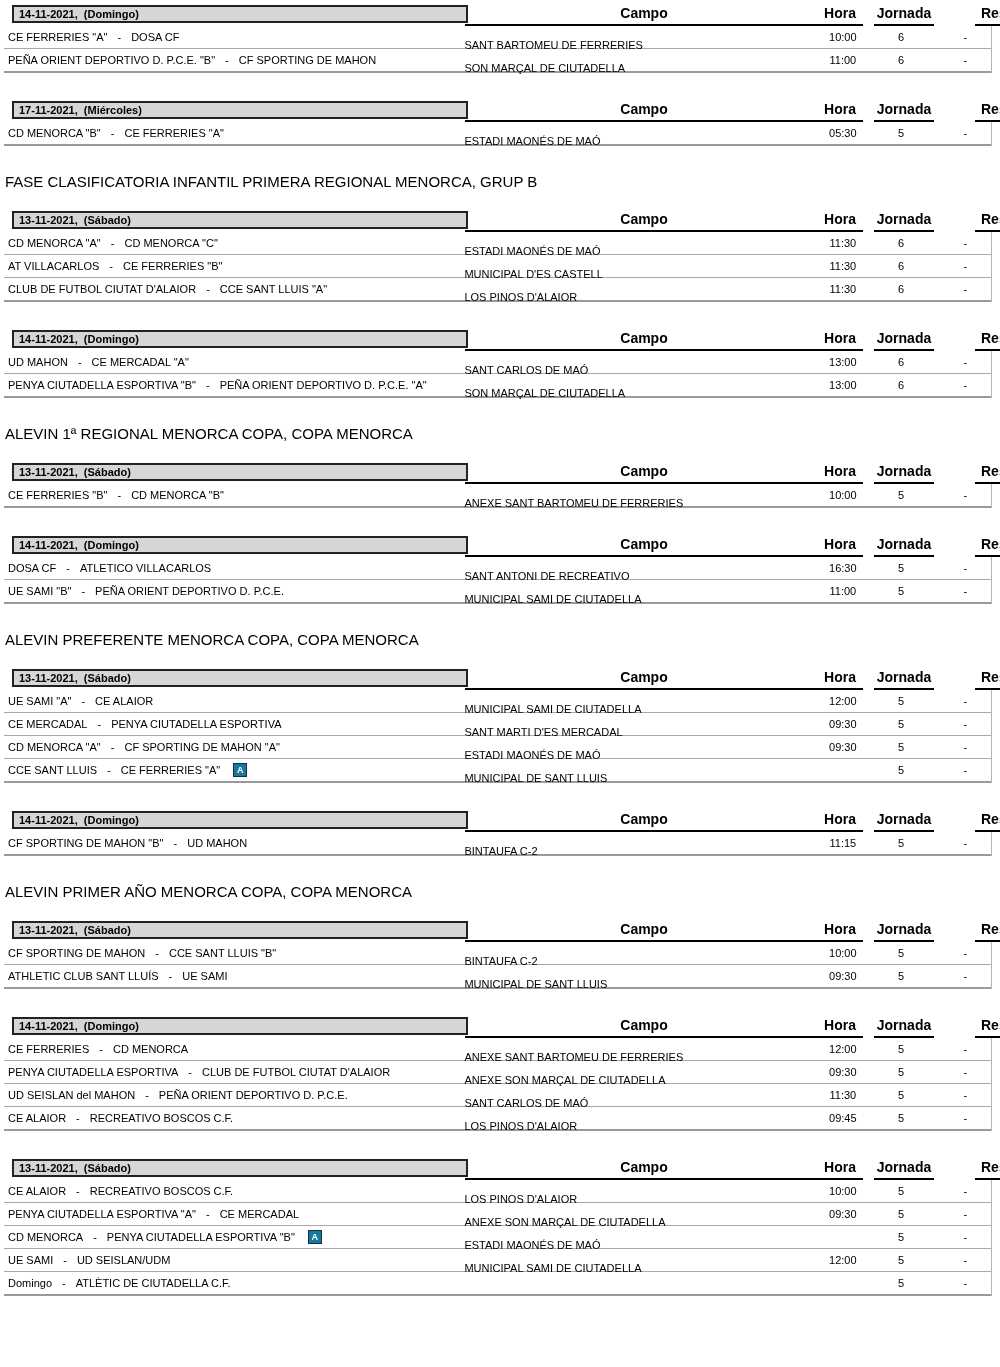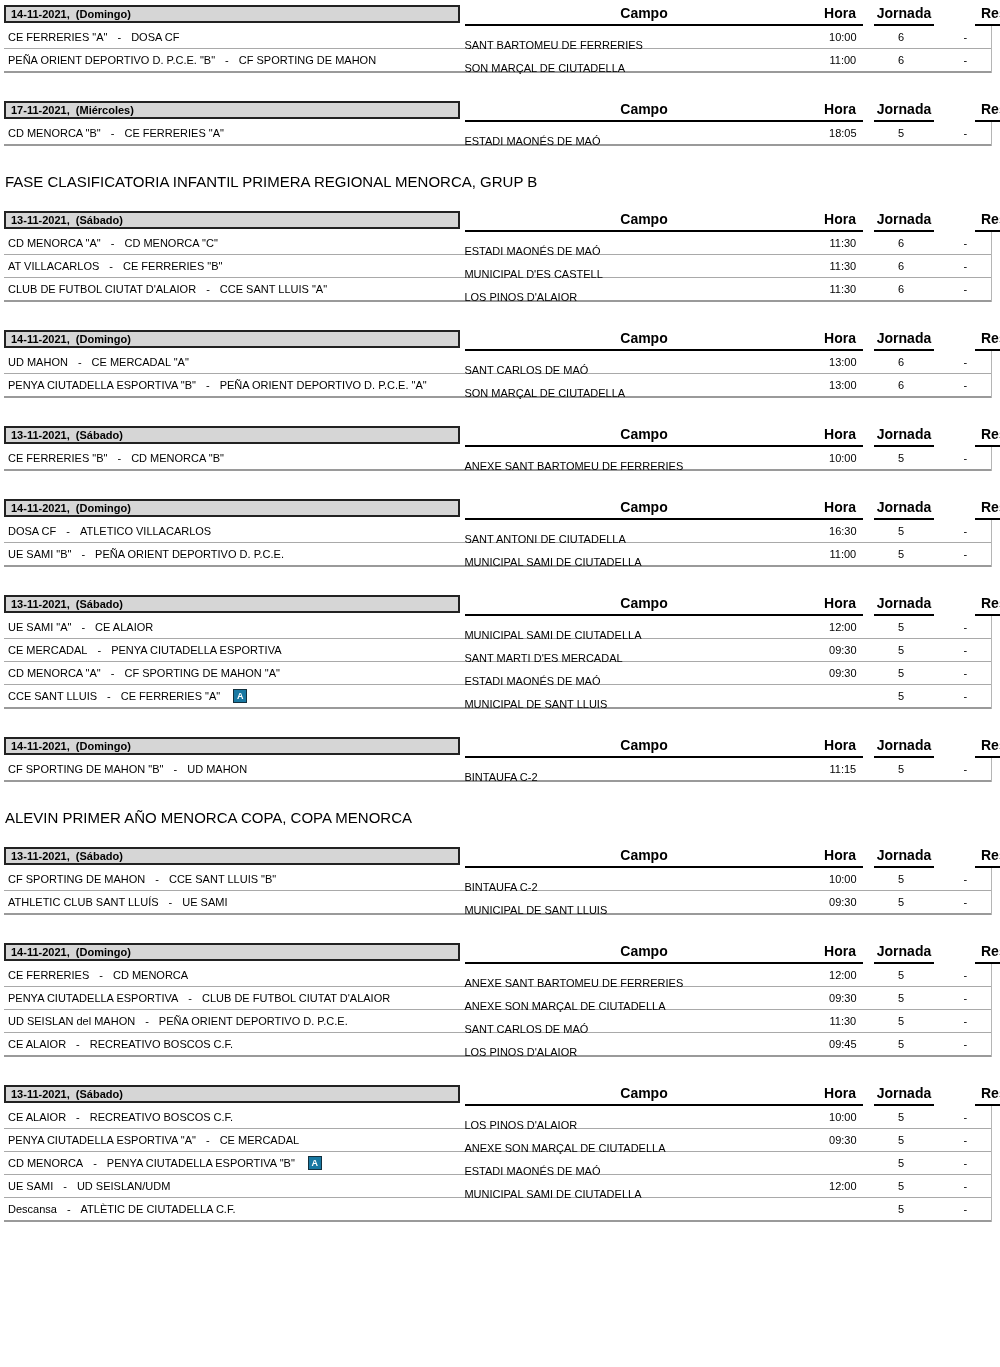--- a/index.html
+++ b/index.html
@@ -16,21 +16,21 @@
     font-weight: normal;
     line-height: 15px;
     margin: 0 0 22px 1px;
     white-space: nowrap;
   }
 
   .group { margin-bottom: 28px; }
 
   .group-header { position: relative; height: 21px; }
   .date-box {
-    position: absolute; left: 0; top: 0;
+    position: absolute; left: 8px; top: 0;
     box-sizing: border-box;
     width: 456px; height: 18px;
     border: 2px solid var(--date-box-border, #222);
     background: var(--date-box-bg, #d6d6d6);
     font-size: 11px; font-weight: bold;
     line-height: 14px;
     padding: 0 5px;
     white-space: pre;
   }
   .hcol {
@@ -129,21 +129,21 @@
     </div>
     <div class="rows">
         <div class="row">
     <div class="c-teams">
       <span>CD MENORCA "B"</span>
       <span class="sep">-</span>
       <span>CE FERRERIES "A"</span>
 
     </div>
     <div class="c-campo">ESTADI MAONÉS DE MAÓ</div>
-    <div class="c-hora">18:05</div>
+    <div class="c-hora">05:30</div>
     <div class="c-jornada">5</div>
     <div class="c-resul">-</div>
   </div>
       </div>
   </div>
     <div class="section-title">FASE CLASIFICATORIA INFANTIL PRIMERA REGIONAL MENORCA, GRUP B</div>
     <div class="group">
     <div class="group-header">
       <div class="date-box">13-11-2021,  (Sábado)</div>
       <div class="hcol h-campo">Campo</div>
@@ -218,20 +218,21 @@
       <span>PEÑA ORIENT DEPORTIVO D. P.C.E. "A"</span>
 
     </div>
     <div class="c-campo">SON MARÇAL DE CIUTADELLA</div>
     <div class="c-hora">13:00</div>
     <div class="c-jornada">6</div>
     <div class="c-resul">-</div>
   </div>
       </div>
   </div>
+    <div class="section-title">ALEVIN 1ª REGIONAL MENORCA COPA, COPA MENORCA</div>
     <div class="group">
     <div class="group-header">
       <div class="date-box">13-11-2021,  (Sábado)</div>
       <div class="hcol h-campo">Campo</div>
       <div class="hcol h-hora">Hora</div>
       <div class="hcol h-jornada">Jornada</div>
       <div class="hcol h-resul">Resul.</div>
     </div>
     <div class="rows">
         <div class="row">
@@ -257,39 +258,40 @@
       <div class="hcol h-resul">Resul.</div>
     </div>
     <div class="rows">
         <div class="row">
     <div class="c-teams">
       <span>DOSA CF</span>
       <span class="sep">-</span>
       <span>ATLETICO VILLACARLOS</span>
 
     </div>
-    <div class="c-campo">SANT ANTONI DE CIUTADELLA</div>
+    <div class="c-campo">SANT ANTONI DE RECREATIVO</div>
     <div class="c-hora">16:30</div>
     <div class="c-jornada">5</div>
     <div class="c-resul">-</div>
   </div>
         <div class="row">
     <div class="c-teams">
       <span>UE SAMI "B"</span>
       <span class="sep">-</span>
       <span>PEÑA ORIENT DEPORTIVO D. P.C.E.</span>
 
     </div>
     <div class="c-campo">MUNICIPAL SAMI DE CIUTADELLA</div>
     <div class="c-hora">11:00</div>
     <div class="c-jornada">5</div>
     <div class="c-resul">-</div>
   </div>
       </div>
   </div>
+    <div class="section-title">ALEVIN PREFERENTE MENORCA COPA, COPA MENORCA</div>
     <div class="group">
     <div class="group-header">
       <div class="date-box">13-11-2021,  (Sábado)</div>
       <div class="hcol h-campo">Campo</div>
       <div class="hcol h-hora">Hora</div>
       <div class="hcol h-jornada">Jornada</div>
       <div class="hcol h-resul">Resul.</div>
     </div>
     <div class="rows">
         <div class="row">
@@ -512,21 +514,21 @@
       <span>UD SEISLAN/UDM</span>
 
     </div>
     <div class="c-campo">MUNICIPAL SAMI DE CIUTADELLA</div>
     <div class="c-hora">12:00</div>
     <div class="c-jornada">5</div>
     <div class="c-resul">-</div>
   </div>
         <div class="row">
     <div class="c-teams">
-      <span>Descansa</span>
+      <span>Domingo</span>
       <span class="sep">-</span>
       <span>ATLÈTIC DE CIUTADELLA C.F.</span>
 
     </div>
     <div class="c-campo"></div>
     <div class="c-hora"></div>
     <div class="c-jornada">5</div>
     <div class="c-resul">-</div>
   </div>
       </div>

